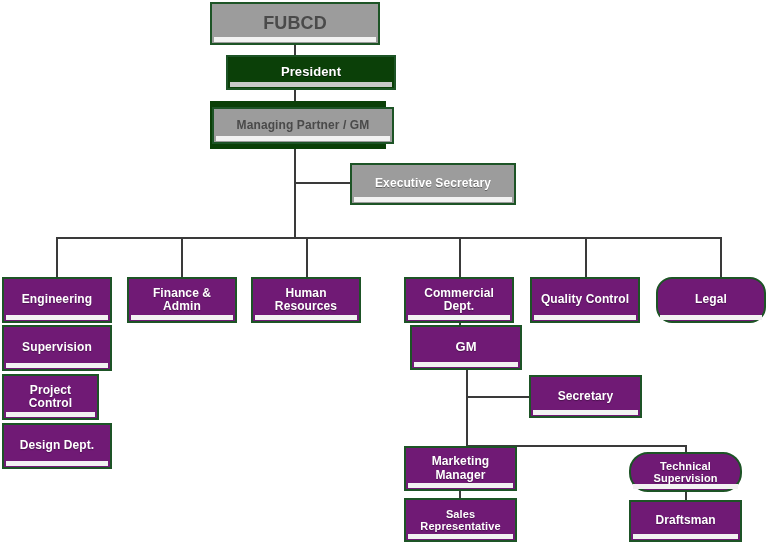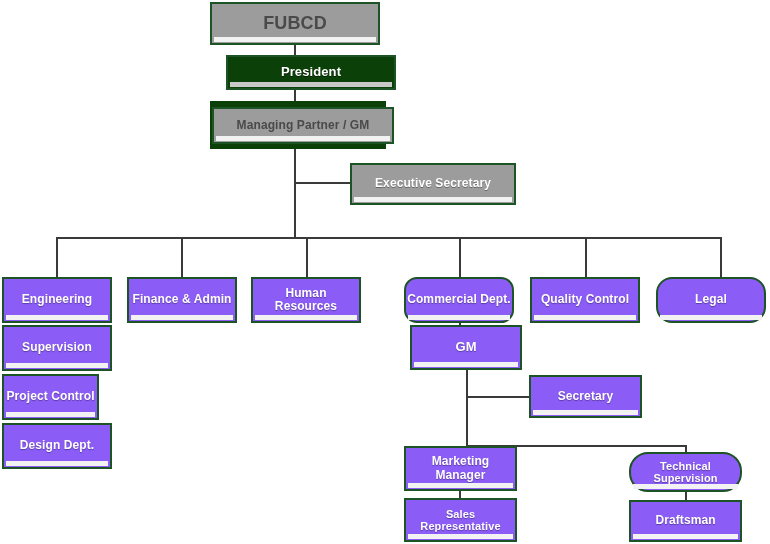--- a/index.html
+++ b/index.html
@@ -32,21 +32,21 @@
     position: absolute;
     box-sizing: border-box;
     border: 2px solid #1d5426;
     display: flex;
     align-items: center;
     justify-content: center;
     text-align: center;
     font-weight: bold;
     letter-spacing: 0.1px;
     line-height: 1.12;
-    padding: 0 0;
+    padding: 0 7px;
   }
   .node .label {
     display: block;
     width: 100%;
     white-space: pre-line;
   }
   
   .node::after {
     content: "";
     position: absolute;
@@ -69,21 +69,21 @@
   }
   .node.green-dark {
     background: #0b4008;
     color: #ffffff;
     text-shadow: 0 1px 0 rgba(0,0,0,0.55);
   }
   .node.green-dark::after {
     background: #c9c9c9;
   }
   .node.sage {
-    background: #8b5cf6;
+    background: #701a75;
     color: #ffffff;
     text-shadow: 0 1px 1px rgba(0,0,0,0.35);
   }
 
   
   .shadow-plate {
     position: absolute;
     background: #0b4008;
   }
 
@@ -149,21 +149,21 @@
   </div>
 
   <div class="node sage fs-12" style="left:251px; top:277px; width:110px; height:46px;">
     <span class="label">Human Resources</span>
   </div>
 
   <div class="node sage fs-12" style="left:127px; top:277px; width:110px; height:46px;">
     <span class="label">Finance &amp; Admin</span>
   </div>
 
-  <div class="node sage fs-12" style="left:404px; top:277px; width:110px; height:46px;border-radius:13px;">
+  <div class="node sage fs-12" style="left:404px; top:277px; width:110px; height:46px;">
     <span class="label">Commercial Dept.</span>
   </div>
 
   <div class="node sage fs-12" style="left:530px; top:277px; width:110px; height:46px;">
     <span class="label">Quality Control</span>
   </div>
 
   <div class="node sage fs-12" style="left:656px; top:277px; width:110px; height:46px;border-radius:16px;">
     <span class="label">Legal</span>
   </div>

